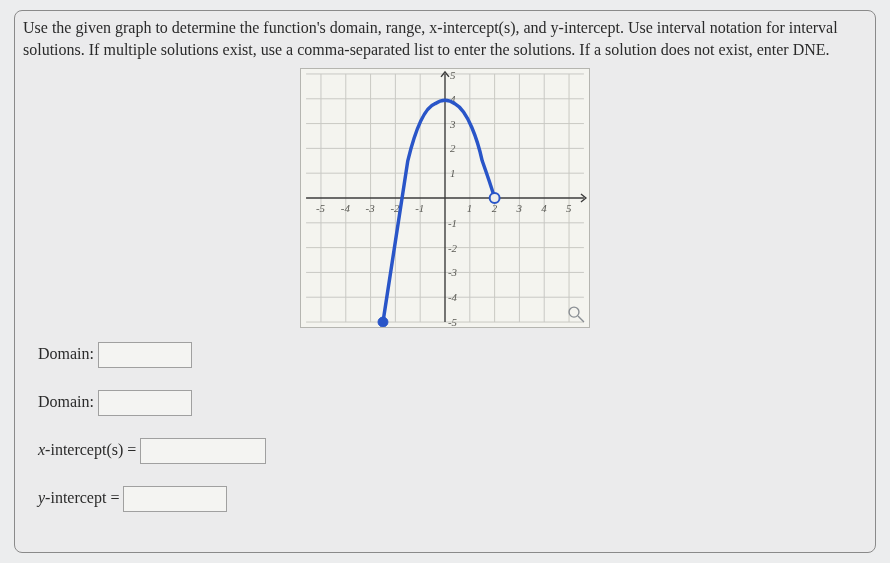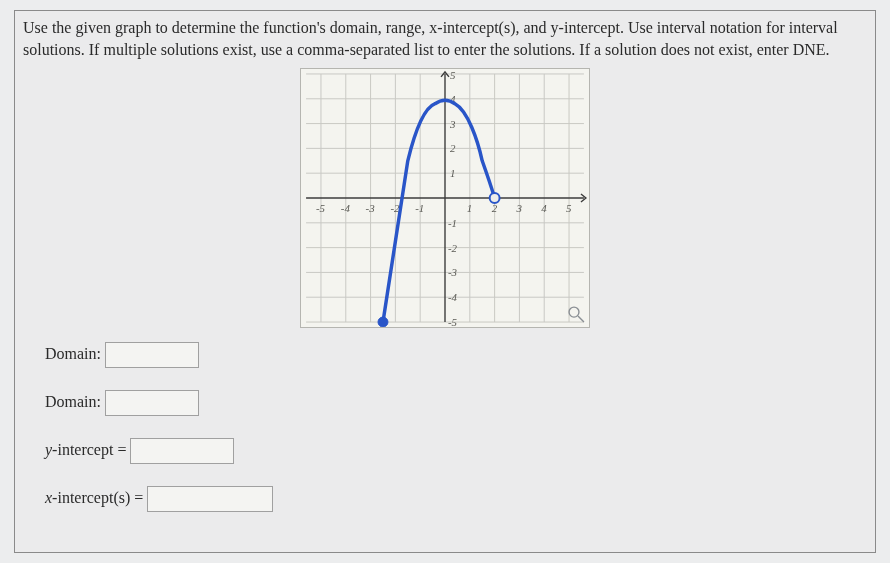--- a/index.html
+++ b/index.html
@@ -8,21 +8,21 @@
       height: 563px;
       background: #ecedee;
       font-family: Georgia, 'Times New Roman', serif;
       font-size: 16px;
       color: #2a2a2a;
       padding: 10px 14px;
       overflow: hidden;
     }
     .question-box {
       border: 1px solid #8a8a8a;
-      border-radius: 0;
+      border-radius: 8px;
       background: #ebebec;
       padding: 6px 8px 12px;
       height: 100%;
       position: relative;
     }
     .instructions {
       line-height: 1.35;
       margin-bottom: 8px;
     }
     .graph-wrap {
@@ -55,21 +55,21 @@
       stroke-linecap: round;
     }
     .end-closed { fill: #2955c8; stroke: #2955c8; }
     .end-open { fill: #eeeeea; stroke: #2955c8; stroke-width: 2; }
     .mag-icon { stroke: #8a8f94; stroke-width: 1.4; fill: none; }
 
     .answers {
       padding-left: 12px;
     }
     .answer-row {
-      margin: 12px 10px 22px;
+      margin: 12px 3px 22px;
       font-size: 16px;
     }
     .answer-row input {
       height: 26px;
       border: 1px solid #a0a0a0;
       background: #f4f4f2;
       padding: 2px 5px;
       font-family: Georgia, serif;
       font-size: 14px;
       vertical-align: middle;
@@ -172,24 +172,24 @@
       <span>Domain:</span>
       <input class="w88" type="text" value="" style="">
     </div>
 
     <div class="answer-row">
       <span>Domain:</span>
       <input class="w88" type="text" value="" style="">
     </div>
 
     <div class="answer-row">
-      <span class="ital">y</span><span>-intercept =</span>
-      <input class="w100" type="text" value="" style="">
+      <span class="ital">x</span><span>-intercept(s) =</span>
+      <input class="w120" type="text" value="" style="">
     </div>
 
     <div class="answer-row">
-      <span class="ital">x</span><span>-intercept(s) =</span>
-      <input class="w120" type="text" value="" style="">
+      <span class="ital">y</span><span>-intercept =</span>
+      <input class="w100" type="text" value="" style="">
     </div>
 
   </div>
 
 </div>
 
 </body></html>

